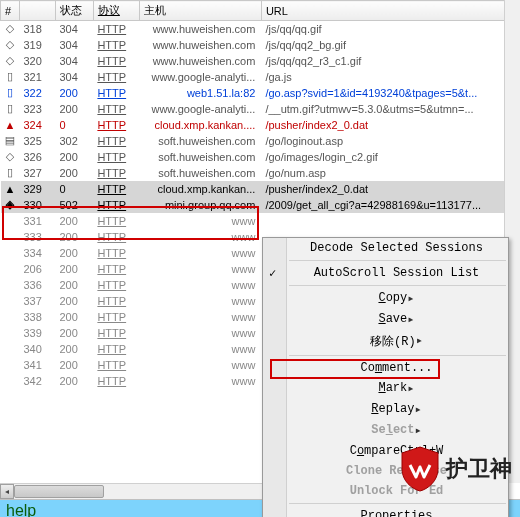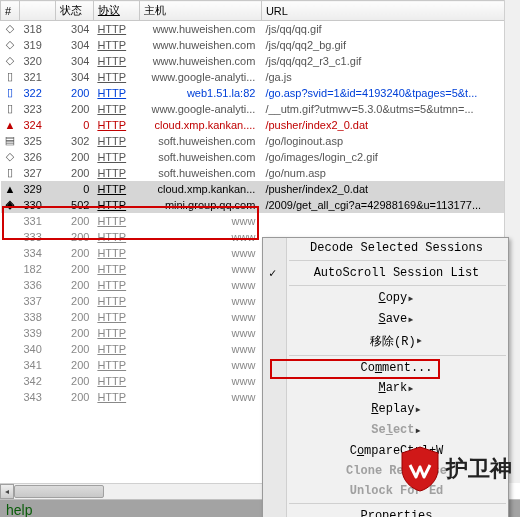--- a/index.html
+++ b/index.html
@@ -33,21 +33,21 @@
   overflow: hidden;
   height: 16px;
   color: #555;
 }
 .grid tr.blue td { color: #0040d8; }
 .grid tr.red td { color: #c00000; }
 .grid tr.sel td { background: #d6d6d6; color: #000; }
 .grid tr.dim td { color: #888; }
 .col-icon { width: 18px; text-align: center; }
 .col-num { width: 36px; }
-.col-status { width: 38px; text-align: right; }
+.col-status { width: 38px; text-align: left; }
 .col-proto { width: 46px; text-decoration: underline; }
 .col-host { width: 122px; text-align: right; padding-right: 6px !important; }
 .col-url { }
 .menu {
   position: absolute;
   left: 262px;
   top: 237px;
   width: 247px;
   background: #f1f1f1;
   border: 1px solid #999;
@@ -102,24 +102,24 @@
 .logo-txt {
   font-size: 22px;
   font-weight: bold;
   color: #222;
   margin-left: 4px;
 }
 .statusbar {
   position: absolute;
   left: 0; right: 0; bottom: 0;
   height: 18px;
-  background: #a3a3a3;
+  background: #7dd3fc;
   border-top: 1px solid #c0c0c0;
   padding: 2px 6px;
-  font-size: 14px;
+  font-size: 16px;
   color: #0a5c0a;
 }
 .scroll-track {
   position: absolute;
   left: 0; right: 16px; bottom: 18px;
   height: 16px;
   background: #f0f0f0;
   border-top: 1px solid #d0d0d0;
 }
 .scroll-thumb {
@@ -279,21 +279,21 @@
       <tr class="dim">
         <td class="col-icon gray-icon"></td>
         <td class="col-num">334</td>
         <td class="col-status">200</td>
         <td class="col-proto">HTTP</td>
         <td class="col-host">www</td>
         <td class="col-url"></td>
       </tr>
       <tr class="dim">
         <td class="col-icon gray-icon"></td>
-        <td class="col-num">182</td>
+        <td class="col-num">206</td>
         <td class="col-status">200</td>
         <td class="col-proto">HTTP</td>
         <td class="col-host">www</td>
         <td class="col-url"></td>
       </tr>
       <tr class="dim">
         <td class="col-icon gray-icon"></td>
         <td class="col-num">336</td>
         <td class="col-status">200</td>
         <td class="col-proto">HTTP</td>
@@ -336,28 +336,20 @@
         <td class="col-icon gray-icon"></td>
         <td class="col-num">341</td>
         <td class="col-status">200</td>
         <td class="col-proto">HTTP</td>
         <td class="col-host">www</td>
         <td class="col-url"></td>
       </tr>
       <tr class="dim">
         <td class="col-icon gray-icon"></td>
         <td class="col-num">342</td>
-        <td class="col-status">200</td>
-        <td class="col-proto">HTTP</td>
-        <td class="col-host">www</td>
-        <td class="col-url"></td>
-      </tr>
-      <tr class="dim">
-        <td class="col-icon gray-icon"></td>
-        <td class="col-num">343</td>
         <td class="col-status">200</td>
         <td class="col-proto">HTTP</td>
         <td class="col-host">www</td>
         <td class="col-url"></td>
       </tr>
     </tbody>
 </table>
 
 <div class="menu">
   <div class="gutter"></div>

